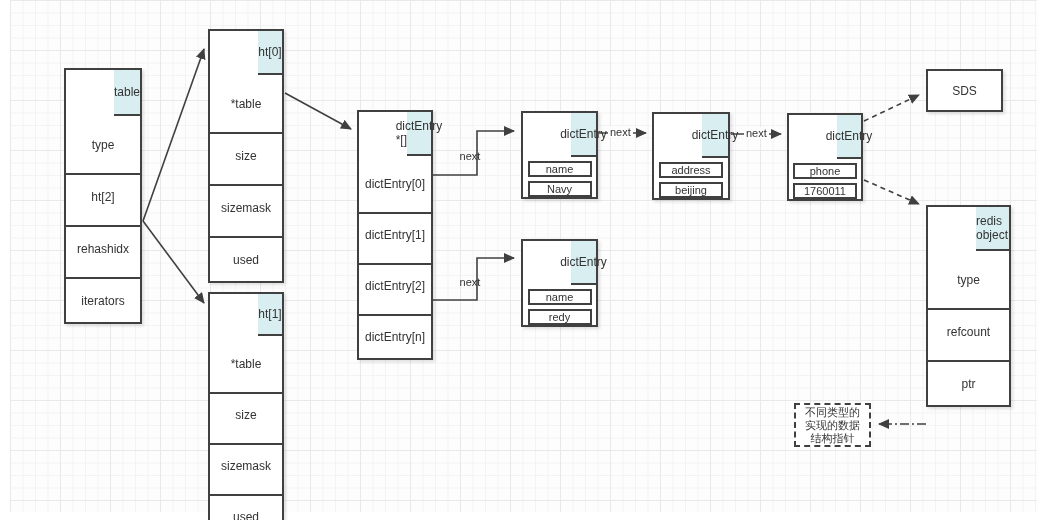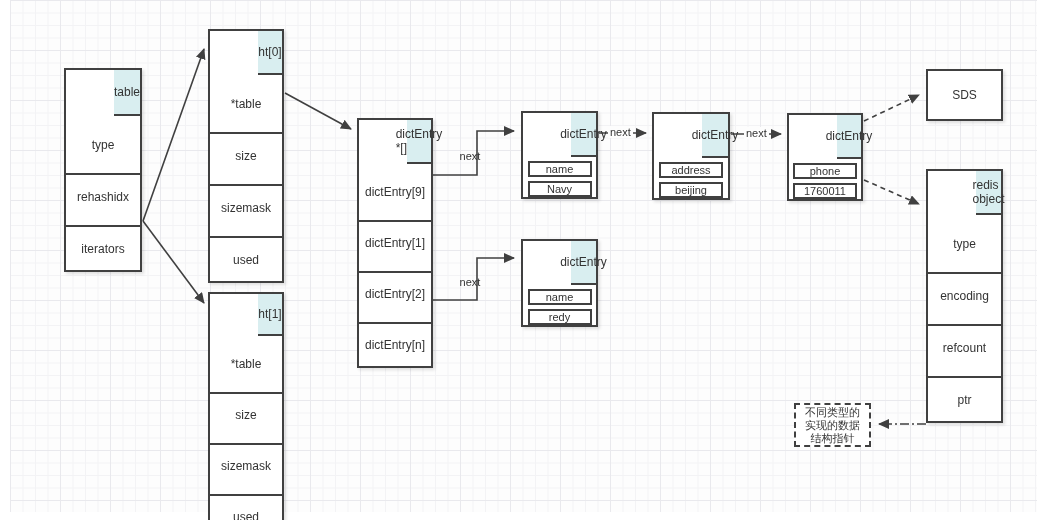--- a/index.html
+++ b/index.html
@@ -70,43 +70,44 @@
     <line x1="731" y1="134" x2="781" y2="134" marker-end="url(#ah)"></line>
     <polyline points="433,300 477,300 477,258 514,258" marker-end="url(#ah)"></polyline>
     <line class="dash" x1="864" y1="121" x2="919" y2="95" marker-end="url(#ah)"></line>
     <line class="dash" x1="864" y1="180" x2="919" y2="204" marker-end="url(#ah)"></line>
     <line class="dashdot" x1="926" y1="424" x2="879" y2="424" marker-end="url(#ah)"></line>
   </svg>
 
   <div class="node" style="left:64px;top:68px;width:78px">
     <div class="hdr" style="height:44px">table</div>
     <div class="row">type</div>
+    <div class="row">ht[2]</div>
     <div class="row">rehashidx</div>
     <div class="row">iterators</div>
   </div>
 
   <div class="node" style="left:208px;top:29px;width:76px">
     <div class="hdr">ht[0]</div>
     <div class="row">*table</div>
     <div class="row">size</div>
     <div class="row">sizemask</div>
     <div class="row">used</div>
   </div>
 
   <div class="node" style="left:208px;top:292px;width:76px">
     <div class="hdr" style="height:40px">ht[1]</div>
     <div class="row" style="height:42px">*table</div>
     <div class="row" style="height:42px">size</div>
     <div class="row" style="height:42px">sizemask</div>
     <div class="row" style="height:42px">used</div>
   </div>
 
-  <div class="node" style="left:357px;top:118px;width:76px">
+  <div class="node" style="left:357px;top:110px;width:76px">
     <div class="hdr">dictEntry *[]</div>
-    <div class="row" style="height:42px">dictEntry[9]</div>
+    <div class="row" style="height:42px">dictEntry[0]</div>
     <div class="row" style="height:42px">dictEntry[1]</div>
     <div class="row" style="height:42px">dictEntry[2]</div>
     <div class="row" style="height:42px">dictEntry[n]</div>
   </div>
 
   <div class="node rec" style="left:521px;top:111px;width:77px">
     <div class="hdr">dictEntry</div>
     <div class="body">
       <div class="field">name</div>
       <div class="field">Navy</div>
@@ -130,28 +131,27 @@
   </div>
 
   <div class="node rec" style="left:521px;top:239px;width:77px">
     <div class="hdr">dictEntry</div>
     <div class="body">
       <div class="field">name</div>
       <div class="field">redy</div>
     </div>
   </div>
 
-  <div class="node single" style="left:926px;top:69px;width:77px;height:52px">
+  <div class="node single" style="left:926px;top:69px;width:77px;height:43px">
     <span>SDS</span>
   </div>
 
-  <div class="node" style="left:926px;top:169px;width:77px">
+  <div class="node" style="left:926px;top:205px;width:85px">
     <div class="hdr">redis object</div>
     <div class="row">type</div>
-    <div class="row">encoding</div>
     <div class="row">refcount</div>
     <div class="row">ptr</div>
   </div>
 
   <div class="note" style="left:794px;top:403px;width:77px;height:44px">
     <div>不同类型的</div>
     <div>实现的数据</div>
     <div>结构指针</div>
   </div>
 

